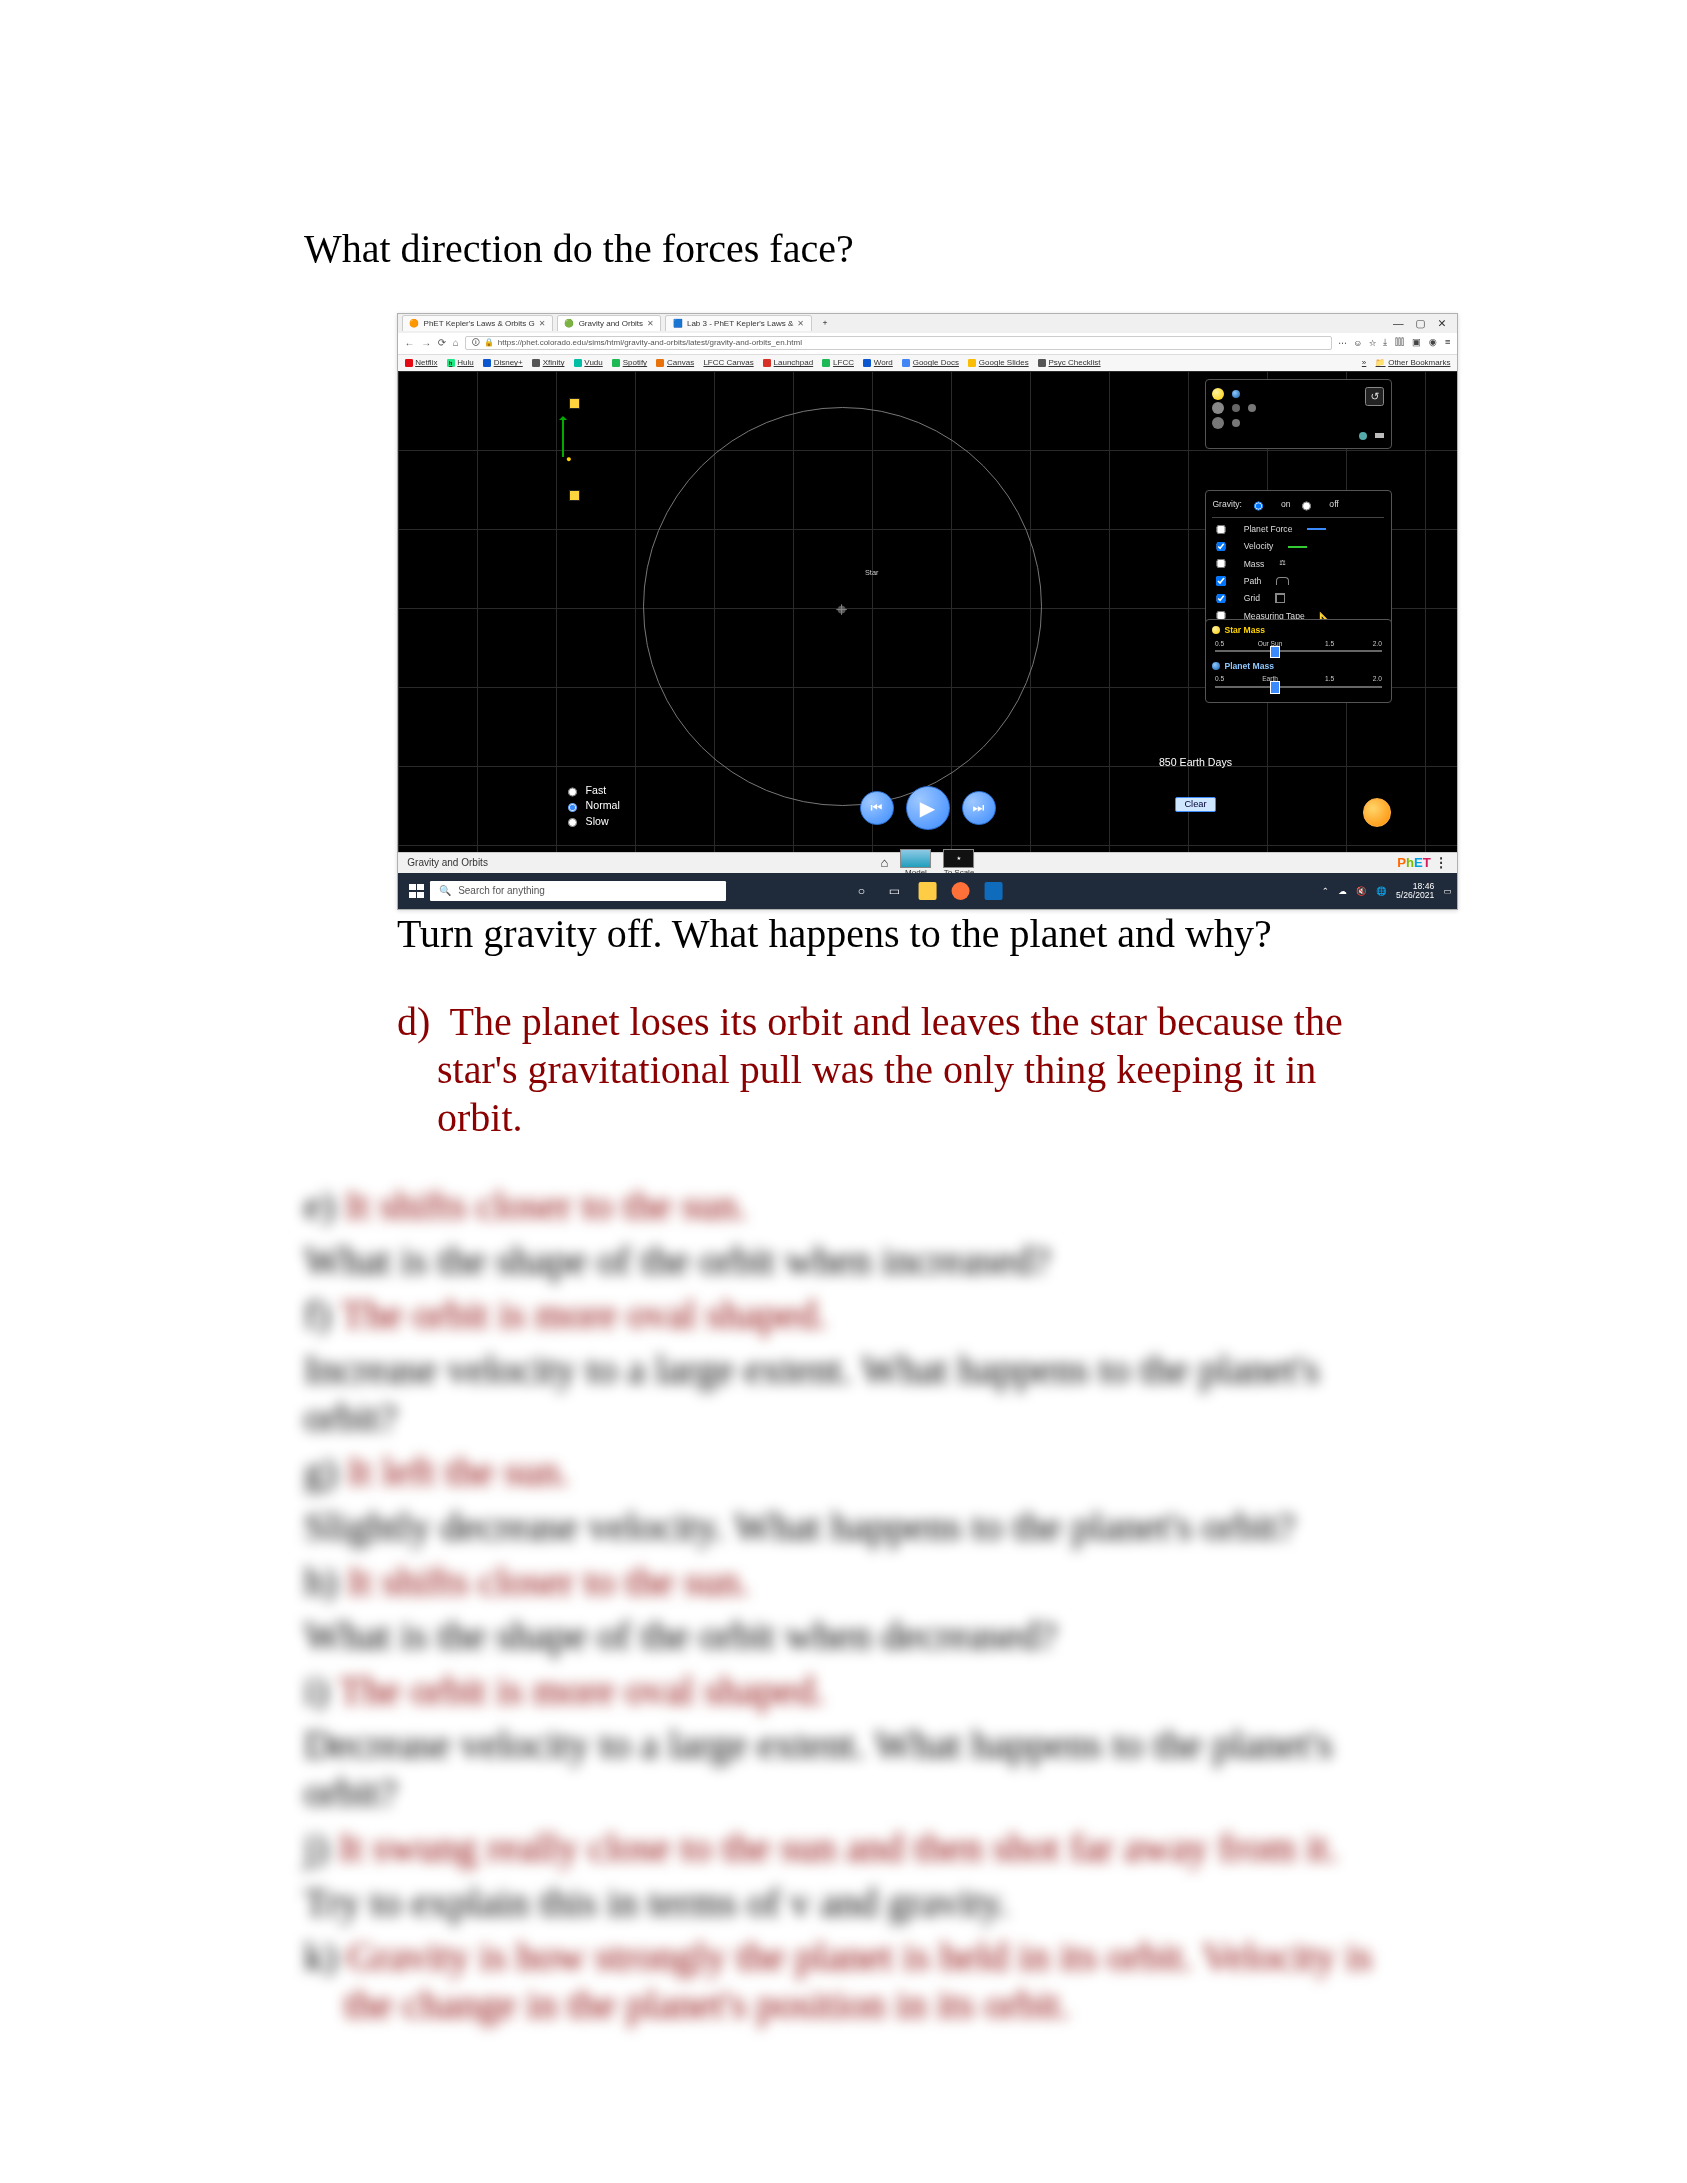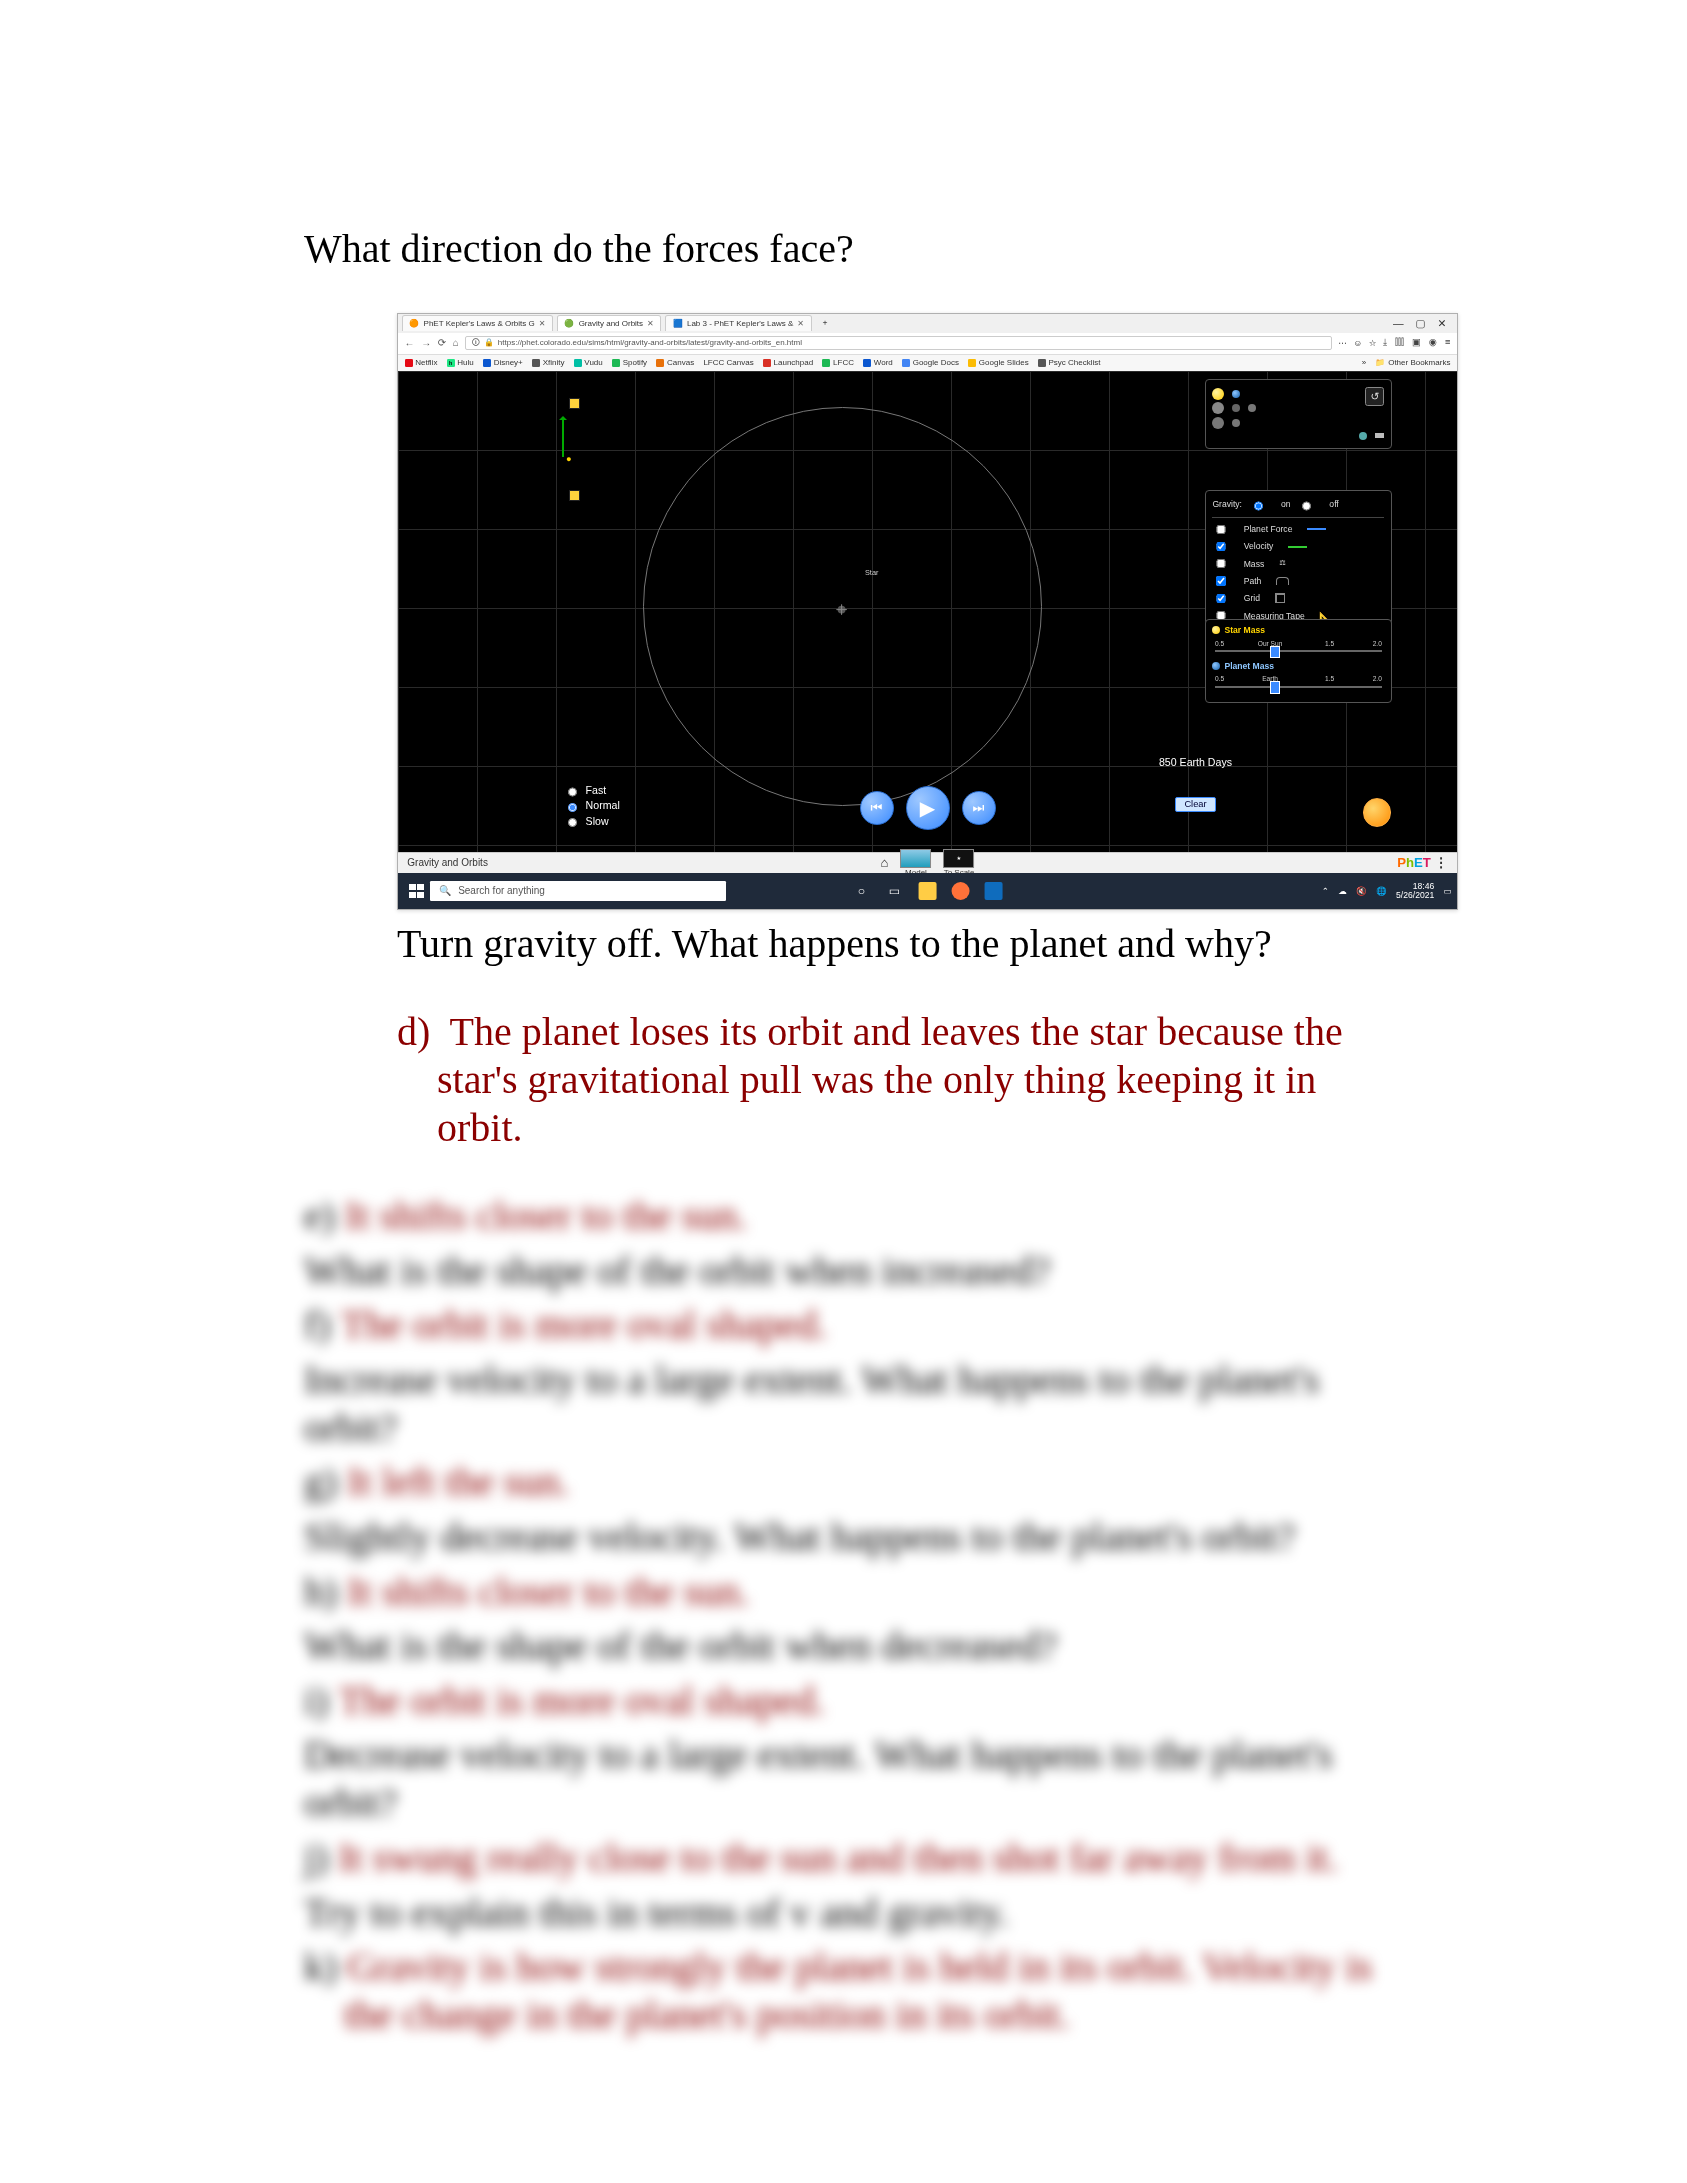--- a/index.html
+++ b/index.html
@@ -71,21 +71,21 @@
     border:0.7px solid #ccc; border-radius:2px;
     padding:1.3px 5.3px; color:#555; font-size:8px;
     background:#fff;
     overflow:hidden; white-space:nowrap;
   }
   .tool-icons{display:flex; gap:8px; color:#444; font-size:9.3px;}
   .bmrow{
     display:flex; align-items:center; gap:9.3px;
     height:17px; font-size:8px; padding:0 6.6px;
     background:#f7f7f7; border-bottom:0.7px solid #ddd;
-    color:#333; white-space:nowrap; overflow:hidden;
+    color:#333; white-space:nowrap; overflow:hidden;text-decoration:underline;
   }
   .bmrow .bm{display:flex; align-items:center; gap:2.6px;}
   .sq{width:8px;height:8px;display:inline-block;border-radius:1.3px;}
   .sq-red{background:#e50914;}
   .sq-hulu{background:#1ce783;color:#000;font-size:5.3px;text-align:center;line-height:8px;font-weight:bold;}
   .sq-blue{background:#0b57d0;}
   .sq-teal{background:#00bfa5;}
   .sq-green{background:#1db954;}
   .sq-orange{background:#e8710a;}
   .sq-red2{background:#d93025;}
@@ -557,21 +557,21 @@
         <span>🌐</span>
         <div class="clock">
           <div>18:46</div>
           <div>5/26/2021</div>
         </div>
         <span>▭</span>
       </div>
     </div>
   </div>
 
-  <p class="q indent1x" style="margin-top:10px">Turn gravity off. What happens to the planet and why?</p>
+  <p class="q indent1x" style="margin-top:0">Turn gravity off. What happens to the planet and why?</p>
 
   <p class="indent1 ans">
     <span>d)</span>&nbsp;
     <span>The planet loses its orbit and leaves the star because the star's gravitational pull was the only thing keeping it in orbit.</span>
   </p>
 
 
   <div class="blurred-block bl">
     <p class="indent1"><span class="q">e)</span>&nbsp;<span class="ans">It shifts closer to the sun.</span></p>
     <p class="indent1x q">What is the shape of the orbit when increased?</p>

